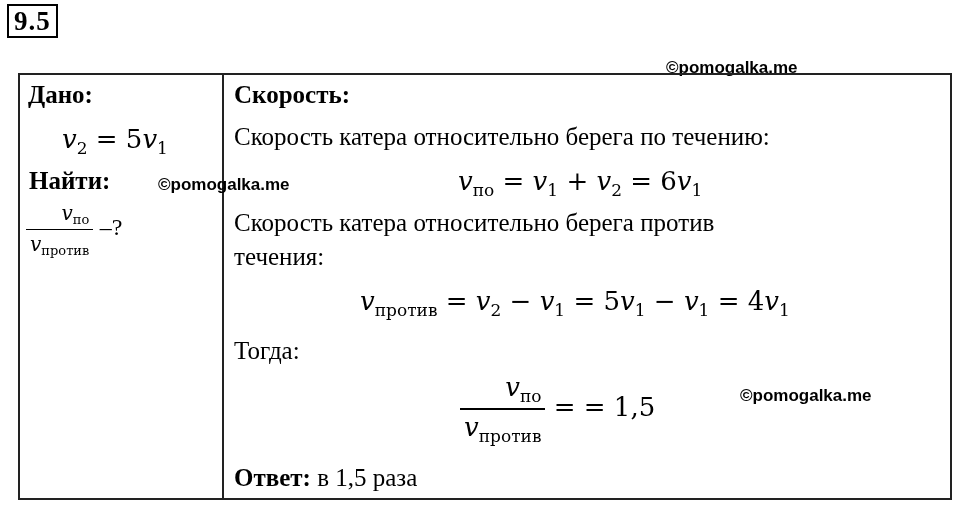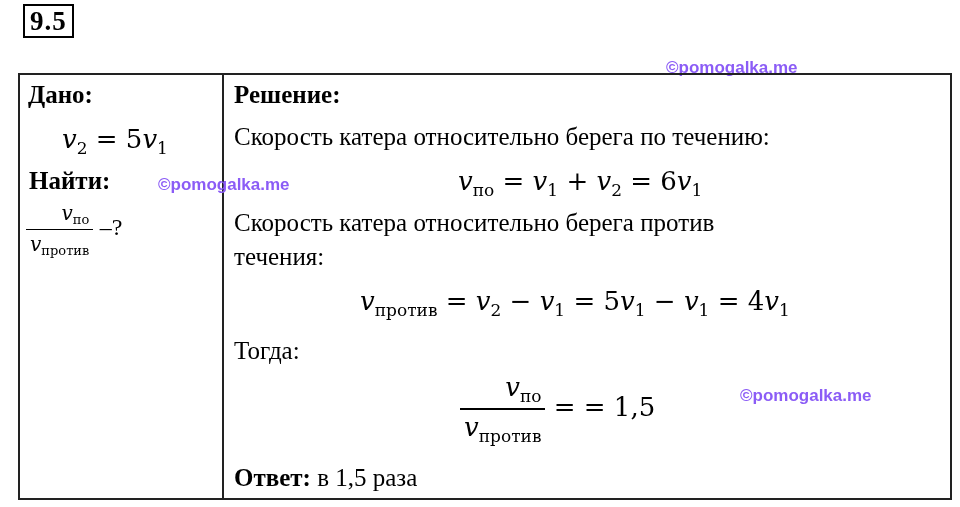--- a/index.html
+++ b/index.html
@@ -1,21 +1,21 @@
 <!DOCTYPE html>
 <html><head>
 <meta charset="utf-8">
 <style>
   html, body { margin: 0; padding: 0; background: #ffffff; }
   body {
     width: 960px; height: 507px; position: relative; overflow: hidden;
     font-family: "Liberation Serif", "DejaVu Serif", serif; color: #000;
   }
   .problem-number {
-    position: absolute; left: 23px; top: 4px;
+    position: absolute; left: 7px; top: 4px;
     border: 2px solid #000; padding: 0 5px;
     font-weight: bold; font-size: 27px; line-height: 30px; letter-spacing: 1px;
   }
   .table {
     position: absolute; left: 18px; top: 73px; width: 934px; height: 427px;
     border: 2px solid #222; box-sizing: border-box;
   }
   .divider {
     position: absolute; left: 222px; top: 73px; width: 2px; height: 427px; background: #222;
   }
@@ -23,21 +23,21 @@
   .bold { font-weight: bold; }
   .t { font-size: 25px; line-height: 30px; }
   .math { font-family: "DejaVu Serif", "Liberation Serif", serif; font-style: italic; font-size: 26px; }
   .math .up { font-style: normal; }
   .sub { font-size: 17px; vertical-align: -6px; font-style: normal; }
   .frac { display: inline-flex; flex-direction: column; align-items: flex-end; vertical-align: middle; }
   .frac .num { padding: 0 4px 2px; }
   .frac .den { border-top: 2px solid #000; padding: 2px 4px 0; }
   .watermark {
     font-family: "Liberation Sans", "DejaVu Sans", sans-serif; font-weight: bold; font-size: 17px;
-    color: #8b5cf6;
+    color: #000000;
   }
   .small-frac { font-size: 20px; }
   .small-frac .sub { font-size: 13px; vertical-align: -4px; }
   .small-frac .den { border-top: 1.5px solid #000; }
 </style>
 </head>
 <body>
 
 <div class="problem-number">9.5</div>
 
@@ -58,21 +58,21 @@
 <div class="abs watermark" style="left:158px; top:175px;">©pomogalka.me</div>
 
 <div class="abs math small-frac" style="left:26px; top:201px;">
   <span class="frac">
     <span class="num"><span>v</span><span class="sub">по</span></span>
     <span class="den"><span>v</span><span class="sub">против</span></span>
   </span>
   <span class="up" style="font-family:'Liberation Serif',serif; font-size:24px;">–?</span>
 </div>
 
-<div class="abs t bold" style="left:234px; top:80px;">Решение:</div>
+<div class="abs t bold" style="left:234px; top:80px;">Скорость:</div>
 <div class="abs t" style="left:234px; top:122px;">Скорость катера относительно берега по течению:</div>
 
 <div class="abs math" style="left:458px; top:166px;">
   v<span class="sub">по</span> <span class="up">=</span> v<span class="sub">1</span> <span class="up">+</span> v<span class="sub">2</span> <span class="up">=</span> <span class="up">6</span>v<span class="sub">1</span>
 </div>
 
 <div class="abs t" style="left:234px; top:208px;text-align:right;">Скорость катера относительно берега против</div>
 <div class="abs t" style="left:234px; top:242px;">течения:</div>
 
 <div class="abs math" style="left:360px; top:286px;">

